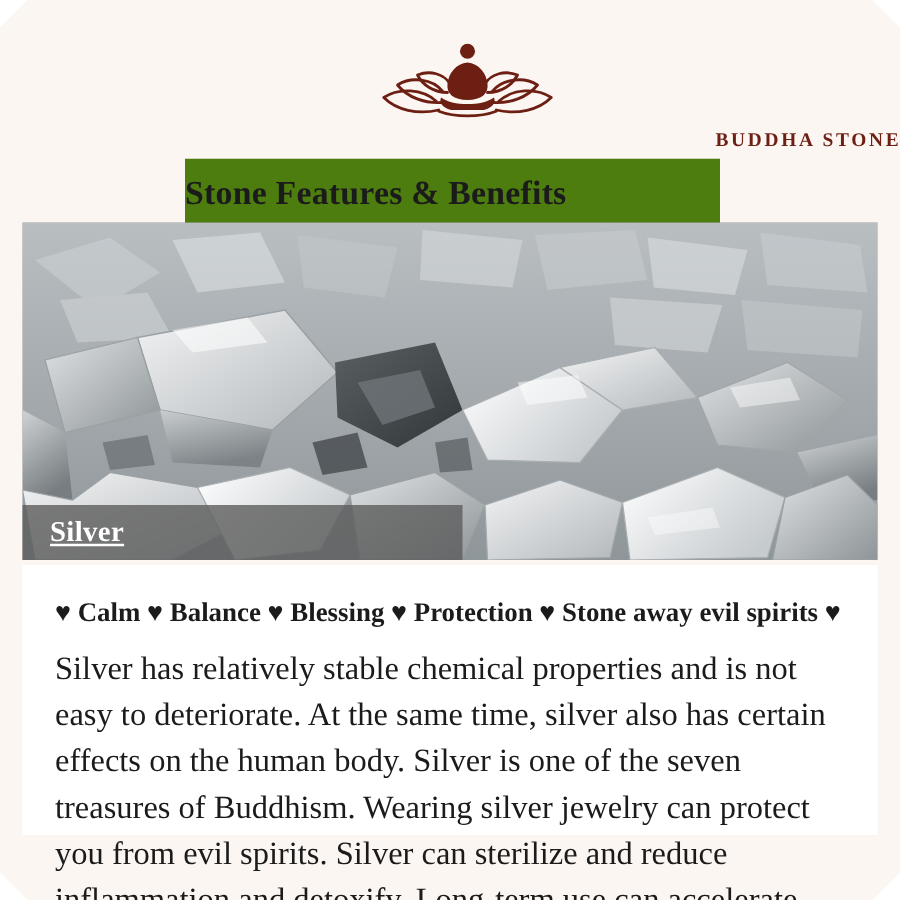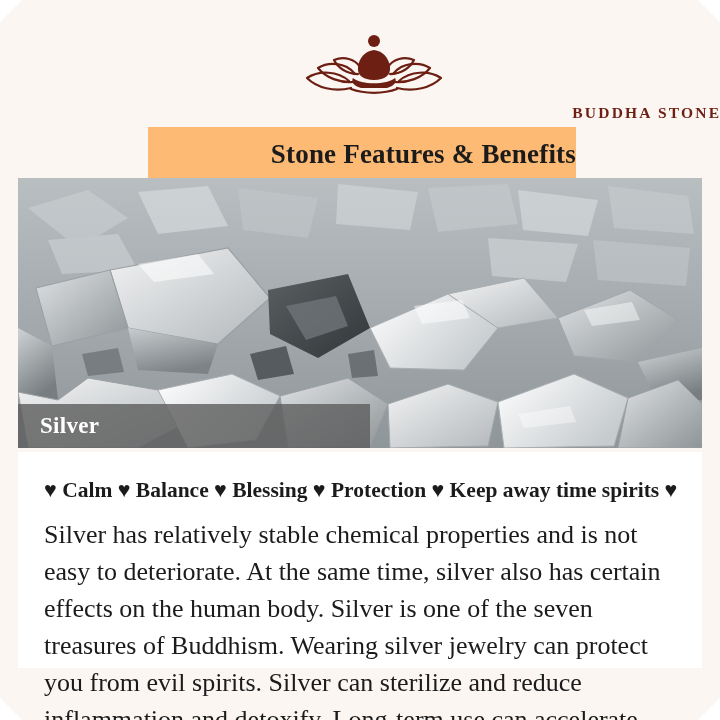--- a/index.html
+++ b/index.html
@@ -83,24 +83,24 @@
     font-weight: bold;
   }
 
   
   .title-bar {
     position: absolute;
     left: 148px;
     top: 127px;
     width: 428px;
     height: 54px;
-    background: #fdba74;
+    background: #4d7c0f;
     display: flex;
     align-items: center;
-    justify-content: flex-end;
+    justify-content: flex-start;
   }
   .title-text {
     font-family: "Liberation Serif", serif;
     font-weight: bold;
     font-size: 27px;
     color: #1b1b1b;
     letter-spacing: 0.2px;
   }
 
   
@@ -125,20 +125,21 @@
     display: flex;
     align-items: center;
   }
   .stone-name {
     color: #ffffff;
     font-family: "Liberation Serif", serif;
     font-weight: bold;
     font-size: 23px;
     padding-left: 22px;
     letter-spacing: 0.3px;
+    text-decoration: underline;
   }
 
   
   .text-panel {
     position: absolute;
     left: 18px;
     top: 452px;
     width: 684px;
     height: 216px;
     background: #ffffff;
@@ -274,16 +275,16 @@
       <polygon points="566,132 614,124 622,142 574,148" fill="#ffffff" opacity="0.45"></polygon>
       <polygon points="500,236 552,228 558,244 506,250" fill="#ffffff" opacity="0.4"></polygon>
     </svg>
   </div>
 
   <div class="stone-ribbon">
     <span class="stone-name">Silver</span>
   </div>
 
   <div class="text-panel">
-    <div class="keywords">♥ Calm ♥ Balance ♥ Blessing ♥ Protection ♥ Keep away time spirits ♥</div>
+    <div class="keywords">♥ Calm ♥ Balance ♥ Blessing ♥ Protection ♥ Stone away evil spirits ♥</div>
     <div class="body-copy">Silver has relatively stable chemical properties and is not easy to deteriorate. At the same time, silver also has certain effects on the human body. Silver is one of the seven treasures of Buddhism. Wearing silver jewelry can protect you from evil spirits. Silver can sterilize and reduce inflammation and detoxify. Long-term use can accelerate metabolism and enhance resistance.</div>
   </div>
 </div>
 
 </body></html>

